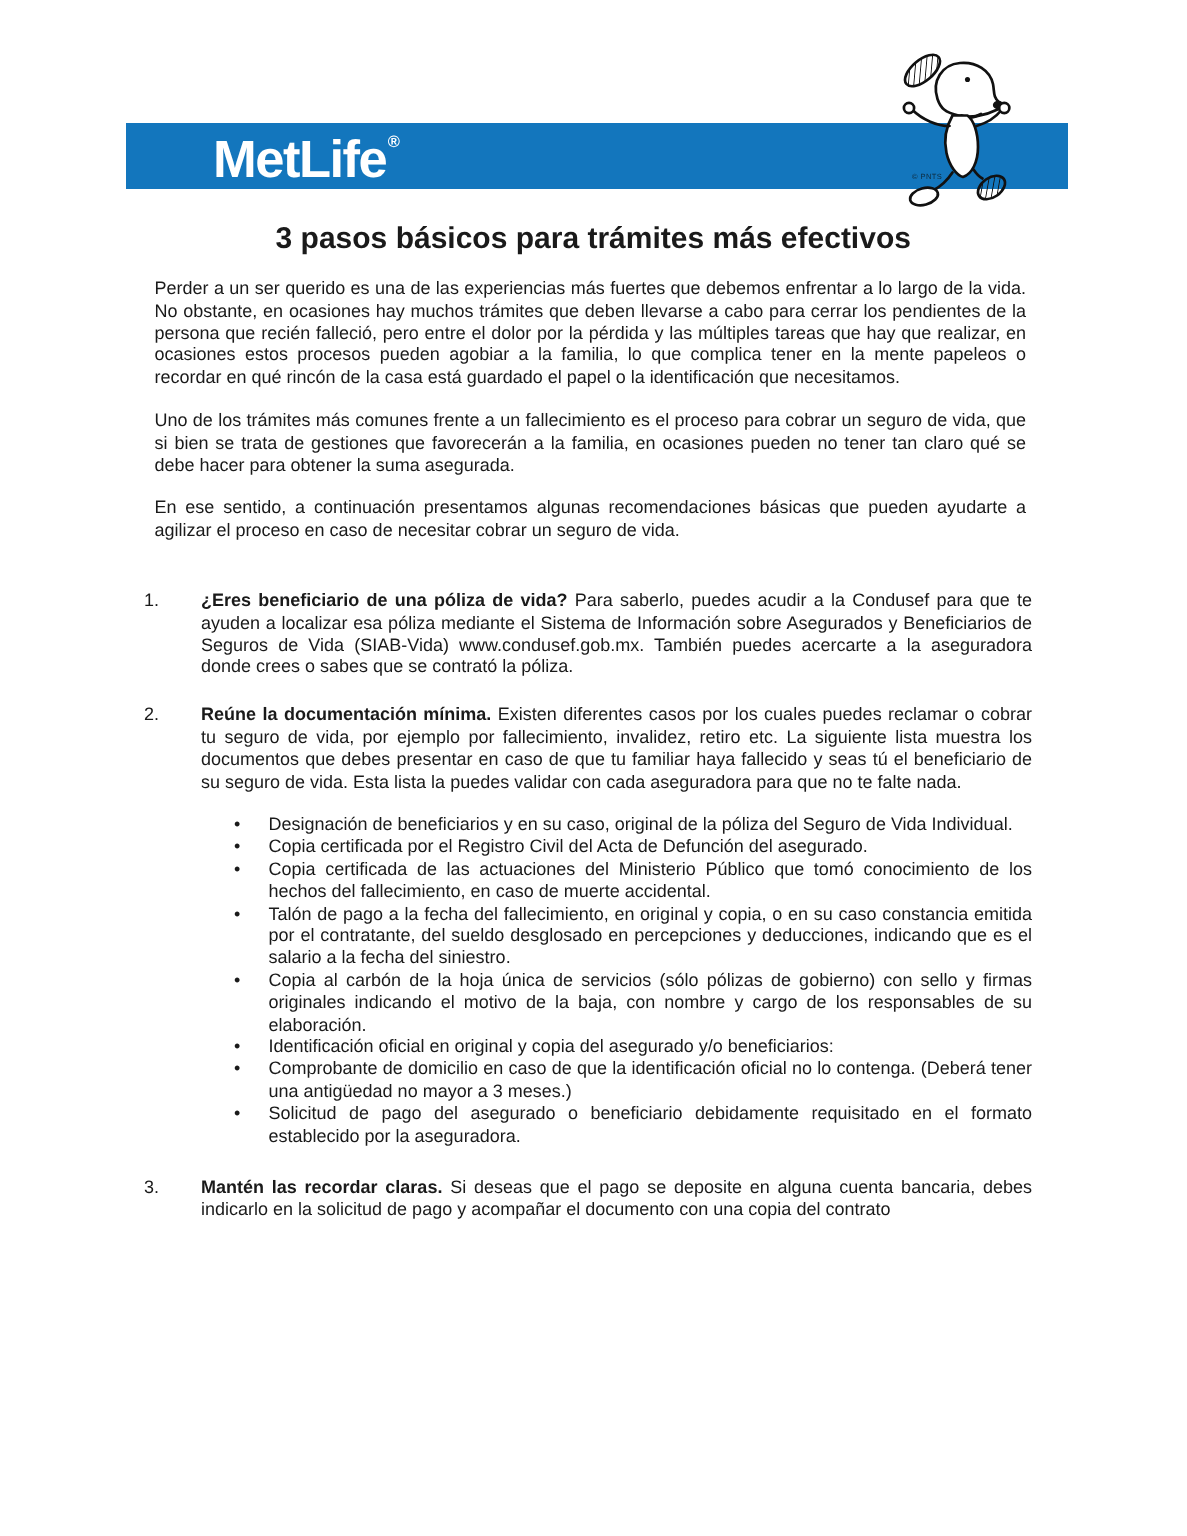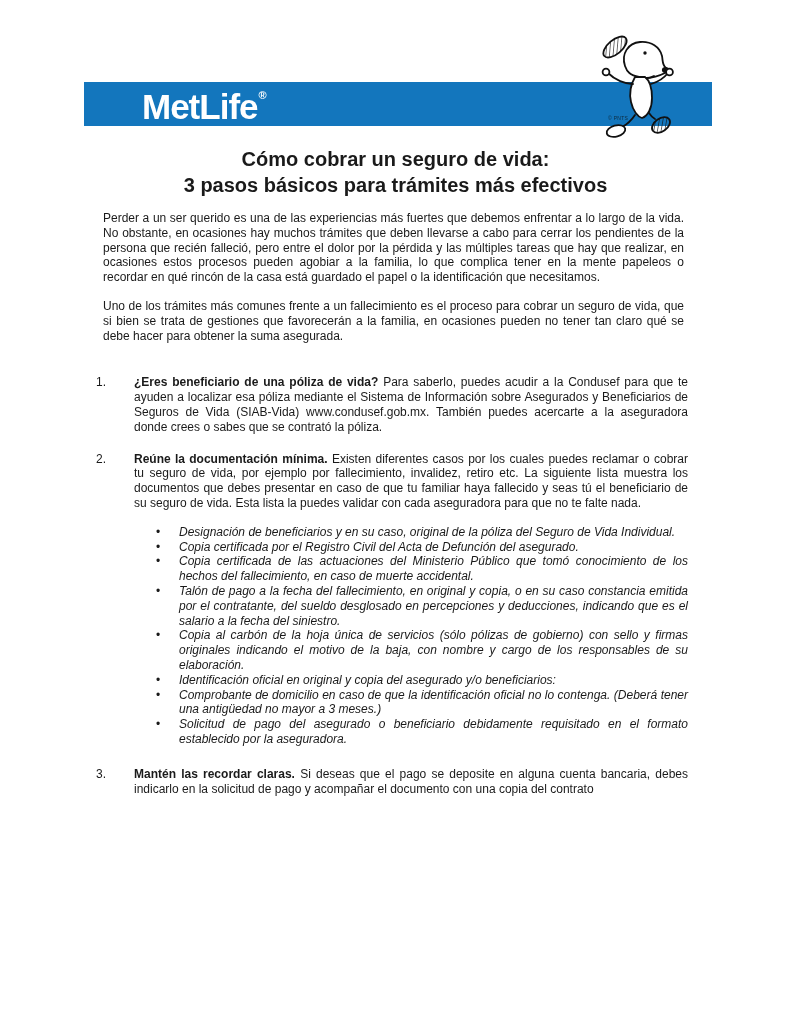--- a/index.html
+++ b/index.html
@@ -33,21 +33,21 @@
   .para.first{margin-top:13px;}
   .num-item{display:flex;margin-left:-7px;margin-top:17px;}
   .num-item.first{margin-top:32px;}
   .num-item.third{margin-top:20px;}
   .num{flex:0 0 38px;}
   .num-body{flex:1;}
   .num-body b{font-weight:bold;margin-top:33px;}
   .bullet-list{margin:14px 0 0 53px;}
   .bullet-item{display:flex;}
   .bullet-marker{flex:0 0 23px;}
-  .bullet-text{flex:1;font-style:italic;}
+  .bullet-text{flex:1;}
 </style>
 </head>
 <body>
 
 <div class="brand-bar">
   <div class="logo">
     <span>MetLife</span>
       <span class="reg">®</span>
   </div>
 </div>
@@ -84,26 +84,26 @@
 
       <path d="M55 83 C57 86 59 88 61 89" fill="none"></path>
       <ellipse cx="67" cy="95" rx="10" ry="6.5" transform="rotate(-35 67 95)" fill="url(#hatch)"></ellipse>
     </g>
   </svg>
   <span class="snoopy-credit">© PNTS</span>
 </div>
 
 <main class="content">
   <h1 class="title">
-    <span>Cómo cobrar un seguro de vida:</span>
     <span>3 pasos básicos para trámites más efectivos</span>
   </h1>
 
   <p class="para first">Perder a un ser querido es una de las experiencias más fuertes que debemos enfrentar a lo largo de la vida. No obstante, en ocasiones hay muchos trámites que deben llevarse a cabo para cerrar los pendientes de la persona que recién falleció, pero entre el dolor por la pérdida y las múltiples tareas que hay que realizar, en ocasiones estos procesos pueden agobiar a la familia, lo que complica tener en la mente papeleos o recordar en qué rincón de la casa está guardado el papel o la identificación que necesitamos.</p>
   <p class="para">Uno de los trámites más comunes frente a un fallecimiento es el proceso para cobrar un seguro de vida, que si bien se trata de gestiones que favorecerán a la familia, en ocasiones pueden no tener tan claro qué se debe hacer para obtener la suma asegurada.</p>
+  <p class="para">En ese sentido, a continuación presentamos algunas recomendaciones básicas que pueden ayudarte a agilizar el proceso en caso de necesitar cobrar un seguro de vida.</p>
 
   <div class="num-item first">
     <span class="num">1.</span>
     <div class="num-body">
       <b>¿Eres beneficiario de una póliza de vida?</b>
       <span>Para saberlo, puedes acudir a la Condusef para que te ayuden a localizar esa póliza mediante el Sistema de Información sobre Asegurados y Beneficiarios de Seguros de Vida (SIAB-Vida) www.condusef.gob.mx. También puedes acercarte a la aseguradora donde crees o sabes que se contrató la póliza.</span>
     </div>
   </div>
 
   <div class="num-item">

